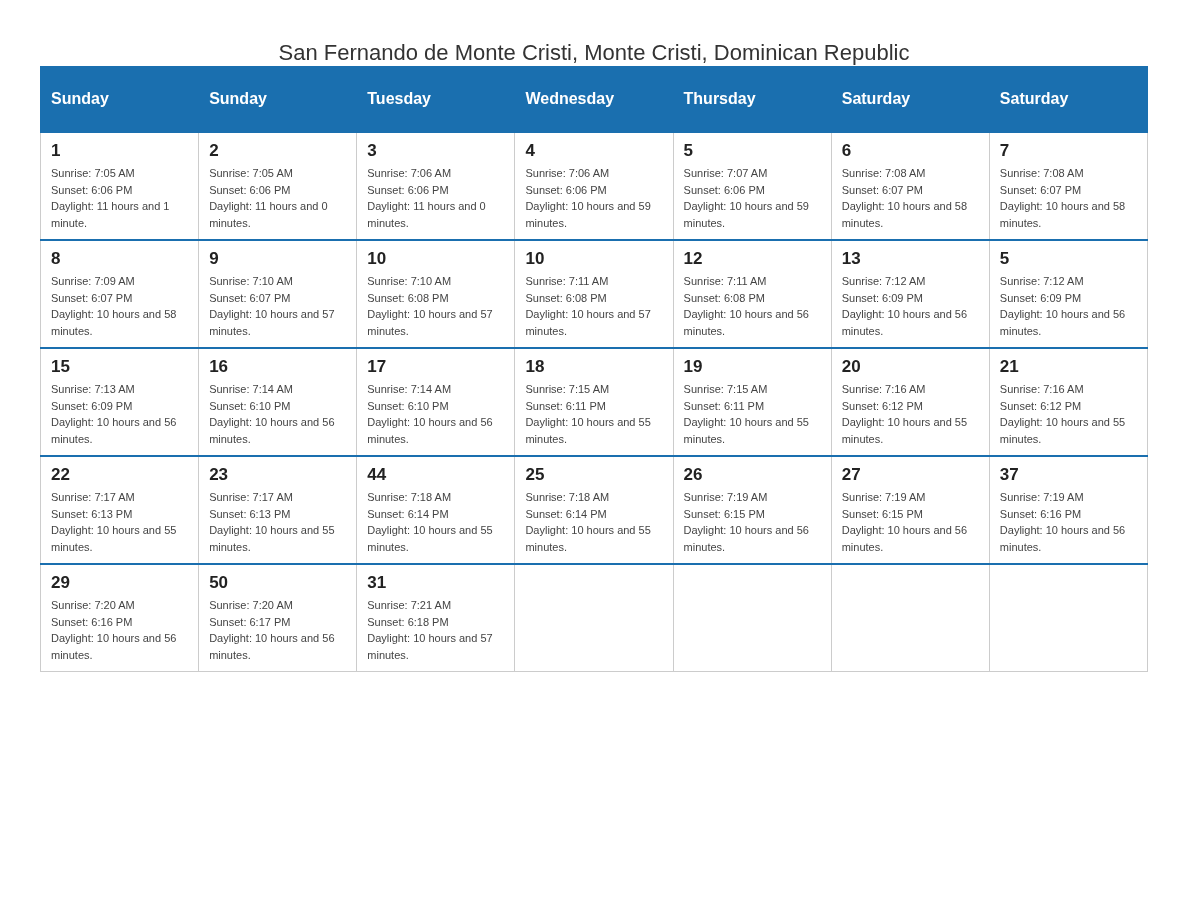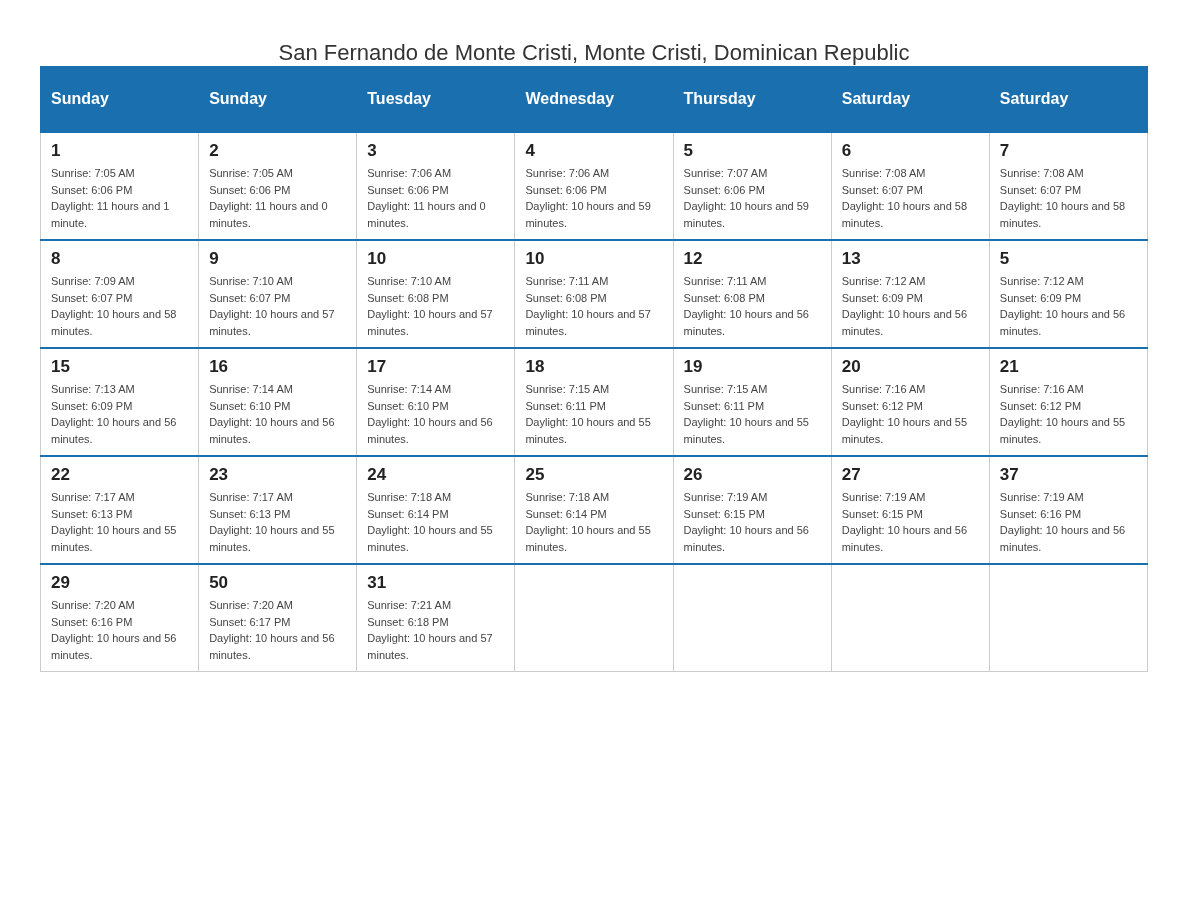--- a/index.html
+++ b/index.html
@@ -215,21 +215,21 @@
       <tr>
         <td>
           <div class="day-number">22</div>
         <div class="day-info">Sunrise: 7:17 AM<br>Sunset: 6:13 PM<br>Daylight: 10 hours and 55 minutes.</div>
         </td>
         <td>
           <div class="day-number">23</div>
         <div class="day-info">Sunrise: 7:17 AM<br>Sunset: 6:13 PM<br>Daylight: 10 hours and 55 minutes.</div>
         </td>
         <td>
-          <div class="day-number">24</div>
+          <div class="day-number">44</div>
         <div class="day-info">Sunrise: 7:18 AM<br>Sunset: 6:14 PM<br>Daylight: 10 hours and 55 minutes.</div>
         </td>
         <td>
           <div class="day-number">25</div>
         <div class="day-info">Sunrise: 7:18 AM<br>Sunset: 6:14 PM<br>Daylight: 10 hours and 55 minutes.</div>
         </td>
         <td>
           <div class="day-number">26</div>
         <div class="day-info">Sunrise: 7:19 AM<br>Sunset: 6:15 PM<br>Daylight: 10 hours and 56 minutes.</div>
         </td>

